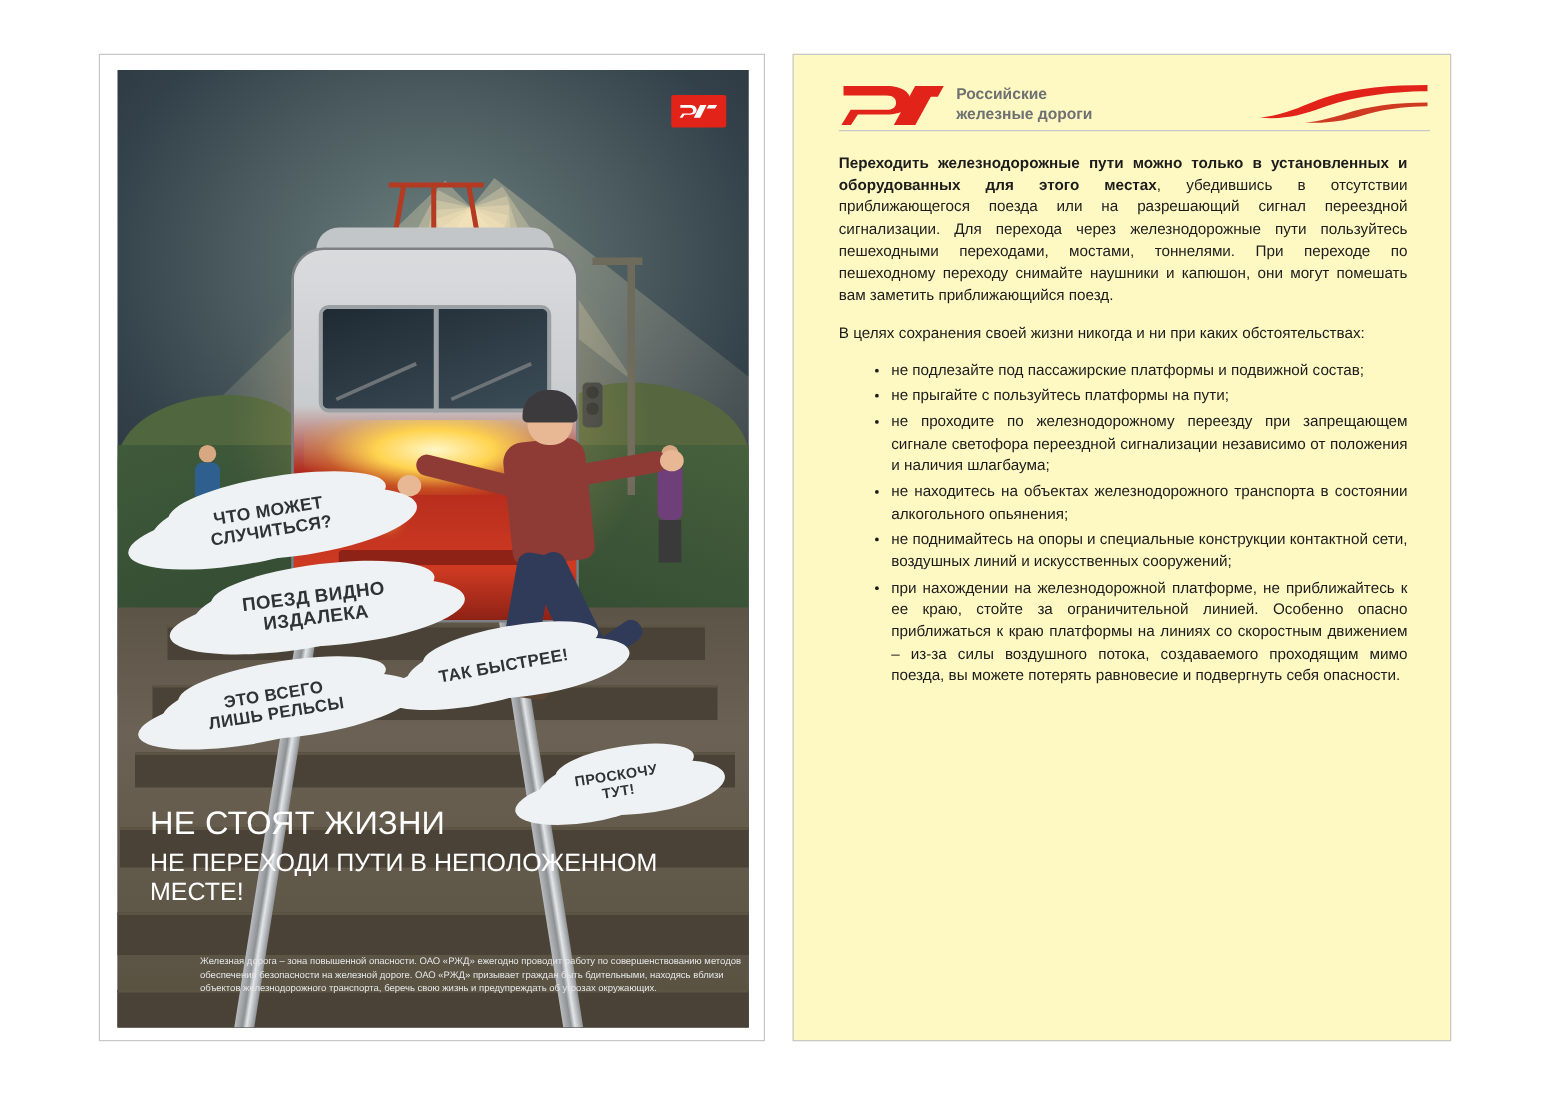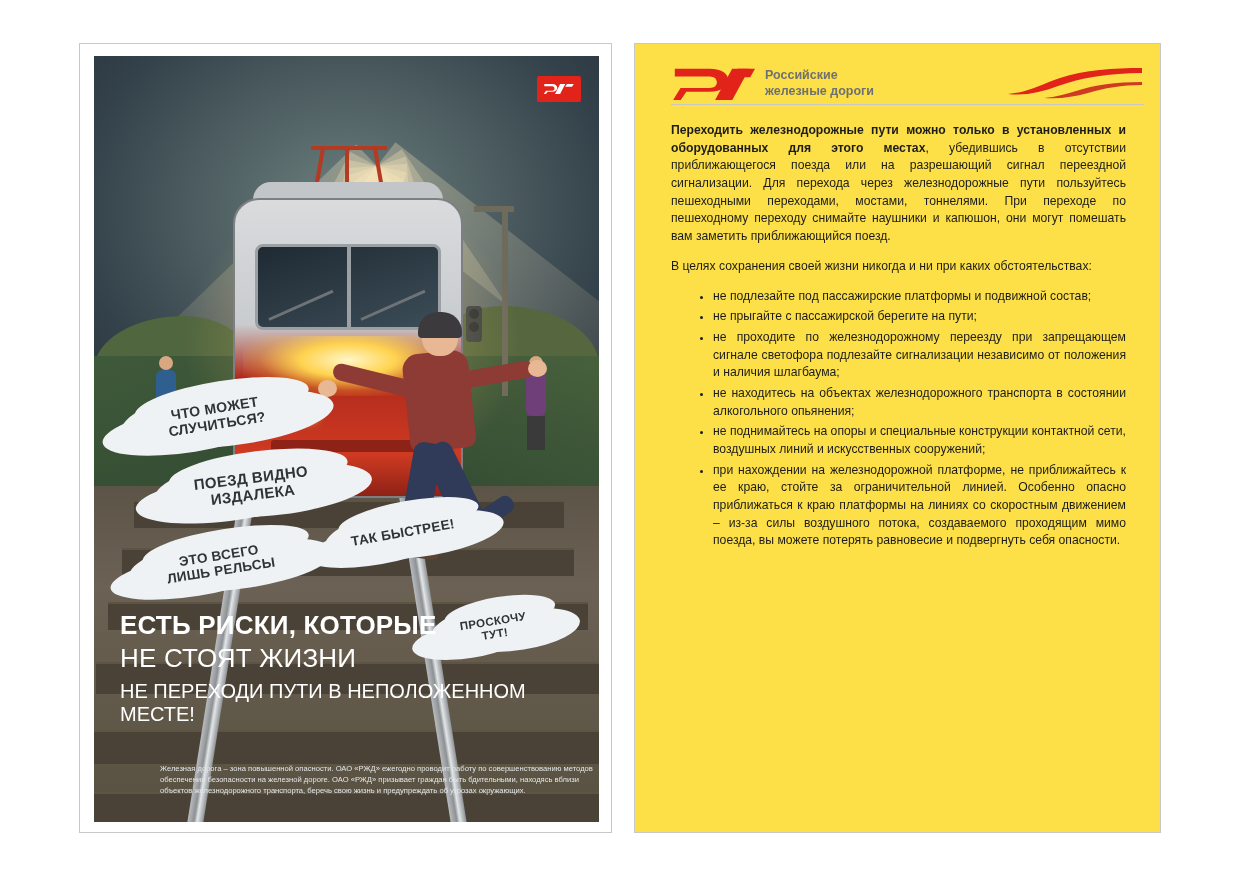--- a/index.html
+++ b/index.html
@@ -97,21 +97,21 @@
   .footnote{position:absolute;left:26px;bottom:26px;width:452px;color:#e4e6e8;font-size:7.6px;line-height:1.45;font-weight:normal;margin-left:40px;}
 
   
   .poster-logo{position:absolute;right:18px;top:20px;width:44px;height:26px;background:#e2231a;border-radius:2px;
     display:flex;align-items:center;justify-content:center;}
   .poster-logo svg{width:34px;height:16px;}
 
   
   .right-panel{
     position:absolute;left:634px;top:43px;width:527px;height:790px;
-    border:1px solid #c8c8c8;background:#fde047;box-sizing:border-box;
+    border:1px solid #c8c8c8;background:#fef9c3;box-sizing:border-box;
   }
   .doc{position:absolute;left:14px;top:12px;width:499px;height:766px;}
   .doc-header{position:relative;height:56px;}
   .logo-mark{position:absolute;left:22px;top:8px;width:86px;height:36px;}
   .logo-text{position:absolute;left:116px;top:12px;color:#6f7072;font-size:12.5px;line-height:1.25;font-weight:bold;}
   .logo-swoosh{position:absolute;right:4px;top:10px;width:180px;height:34px;}
   .hr-red{position:absolute;left:22px;right:4px;top:48px;height:1px;background:#c7c8ca;}
 
   .doc-body{position:absolute;left:22px;top:66px;width:455px;color:#1c1c1c;font-size:12.2px;line-height:1.45;text-align:justify;}
   .doc-body p{margin:0 0 12px 0;}
@@ -226,21 +226,20 @@
 
       <div class="poster-logo">
         <svg viewBox="0 0 60 26" aria-hidden="true">
           <path d="M4 4h14c6 0 9 3 9 7s-3 7-9 7H10l-3 4H3l4-6h11c3 0 4-2 4-4s-1-4-4-4H4z" fill="#ffffff"></path>
           <path d="M32 4h9l-9 18h-9z" fill="#ffffff"></path>
           <path d="M44 4h12l-3 5h-12z" fill="#ffffff"></path>
         </svg>
       </div>
 
       <div class="headline">
-        <div class="l1">ЕСТЬ РИСКИ, КОТОРЫЕ</div>
         <div class="l2">НЕ СТОЯТ ЖИЗНИ</div>
         <div class="l3">НЕ ПЕРЕХОДИ ПУТИ В НЕПОЛОЖЕННОМ МЕСТЕ!</div>
       </div>
       <div class="footnote">Железная дорога – зона повышенной опасности. ОАО «РЖД» ежегодно проводит работу по совершенствованию методов обеспечения безопасности на железной дороге. ОАО «РЖД» призывает граждан быть бдительными, находясь вблизи объектов железнодорожного транспорта, беречь свою жизнь и предупреждать об угрозах окружающих.</div>
     </div>
   </div>
 
   <div class="right-panel">
     <div class="doc">
 
@@ -268,22 +267,22 @@
       <div class="doc-body">
 
         <p>
           <b>Переходить железнодорожные пути можно только в установленных и  оборудованных  для  этого  местах</b><span>, убедившись  в  отсутствии приближающегося поезда  или  на разрешающий сигнал  переездной сигнализации. Для перехода через железнодорожные пути пользуйтесь пешеходными  переходами,  мостами,  тоннелями.  При  переходе  по пешеходному  переходу  снимайте  наушники  и  капюшон,  они  могут помешать вам заметить приближающийся поезд.</span>
         </p>
 
         <p>В целях сохранения своей жизни никогда и ни при каких обстоятельствах:</p>
 
         <ul class="rules">
           <li>не  подлезайте  под  пассажирские  платформы  и  подвижной состав;</li>
-          <li>не прыгайте с пассажирской берегите на пути;</li>
-          <li>не проходите по железнодорожному переезду при запрещающем сигнале  светофора  подлезайте  сигнализации  независимо  от положения и наличия шлагбаума;</li>
+          <li>не прыгайте с пользуйтесь платформы на пути;</li>
+          <li>не проходите по железнодорожному переезду при запрещающем сигнале  светофора  переездной  сигнализации  независимо  от положения и наличия шлагбаума;</li>
           <li>не  находитесь  на  объектах  железнодорожного  транспорта  в состоянии алкогольного опьянения;</li>
           <li>не  поднимайтесь  на  опоры  и  специальные  конструкции контактной сети, воздушных линий и искусственных сооружений;</li>
           <li>при   нахождении   на   железнодорожной   платформе,   не приближайтесь  к  ее  краю,  стойте  за  ограничительной  линией. Особенно опасно приближаться к краю платформы на линиях со скоростным  движением  –  из-за  силы  воздушного  потока, создаваемого проходящим мимо поезда, вы можете потерять равновесие и подвергнуть себя опасности.</li>
         </ul>
 
       </div>
     </div>
   </div>
 
 </div>

